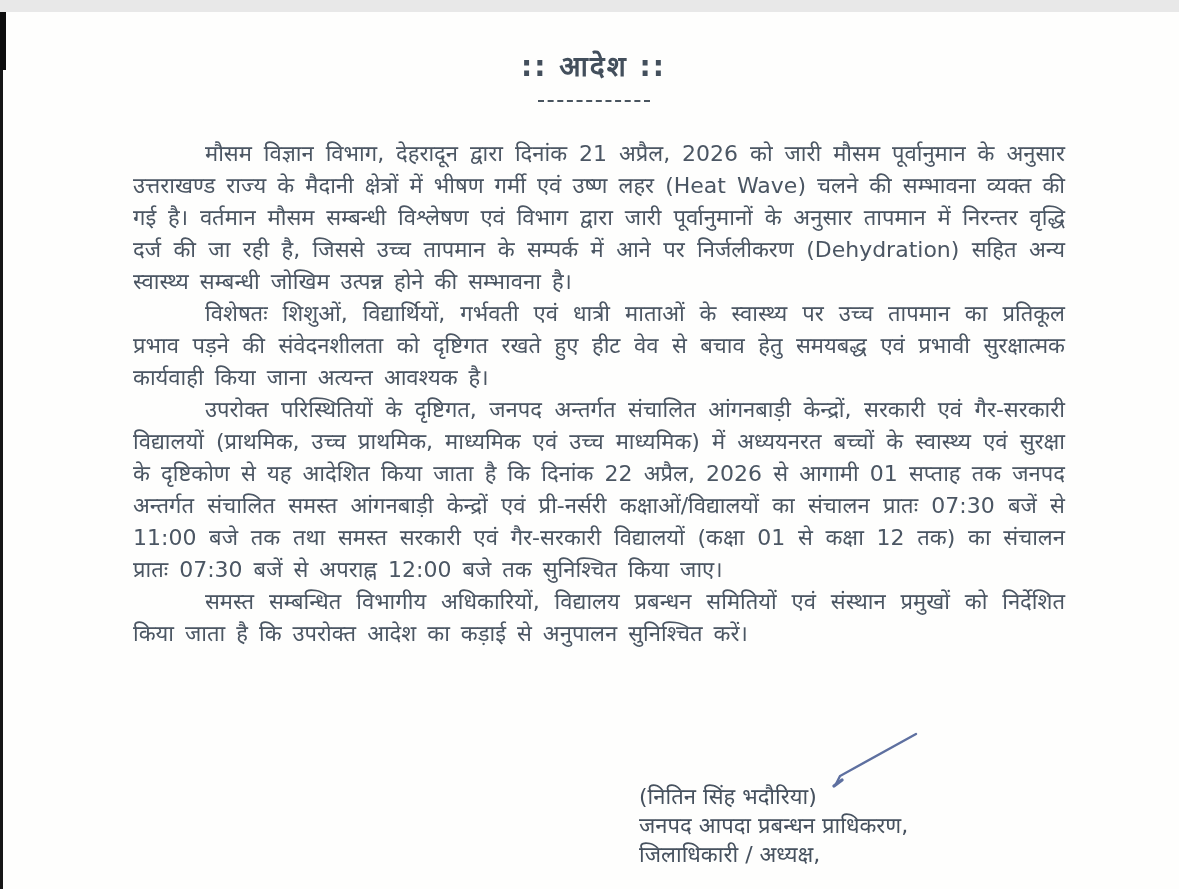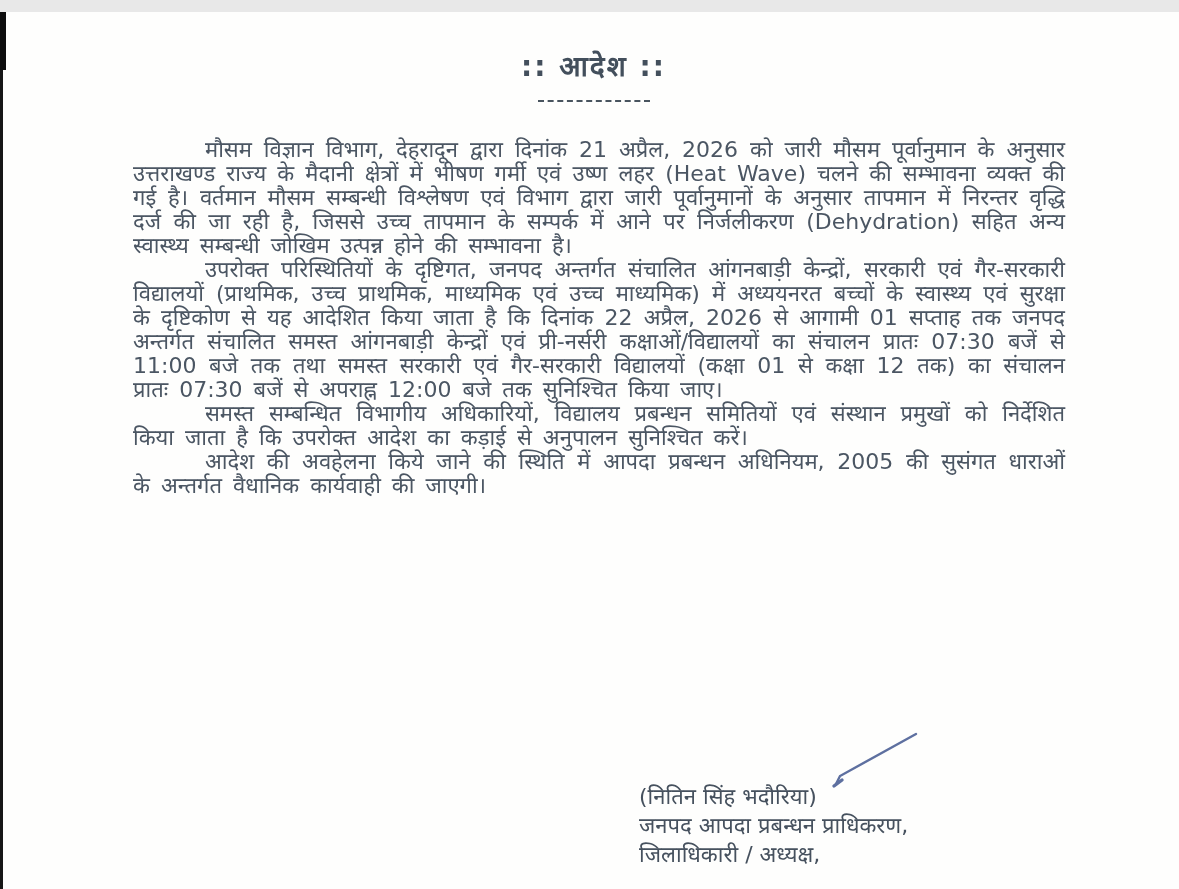--- a/index.html
+++ b/index.html
@@ -45,21 +45,21 @@
     height: 0;
     border-top: 2px dashed #49545f;
     margin: 16px auto 0 auto;
   }
   .body-text {
     position: absolute;
     left: 133px;
     top: 126px;
     width: 932px;
     font-size: 22px;
-    line-height: 24px;
+    line-height: 32px;
     text-align: justify;
     word-spacing: 4px;
   }
   .body-text p {
     margin: 0;
     text-indent: 72px;
   }
   .signature-block {
     position: absolute;
     right: 108px;
@@ -94,23 +94,23 @@
   <div class="scan-edge"></div>
   <div class="scan-edge-notch"></div>
 
   <div class="title-wrap">
     <h1 class="doc-title">:: आदेश ::</h1>
     <div class="title-rule"></div>
   </div>
 
   <div class="body-text">
     <p>मौसम विज्ञान विभाग, देहरादून द्वारा दिनांक 21 अप्रैल, 2026 को जारी मौसम पूर्वानुमान के अनुसार उत्तराखण्ड राज्य के मैदानी क्षेत्रों में भीषण गर्मी एवं उष्ण लहर (Heat Wave) चलने की सम्भावना व्यक्त की गई है। वर्तमान मौसम सम्बन्धी विश्लेषण एवं विभाग द्वारा जारी पूर्वानुमानों के अनुसार तापमान में निरन्तर वृद्धि दर्ज की जा रही है, जिससे उच्च तापमान के सम्पर्क में आने पर निर्जलीकरण (Dehydration) सहित अन्य स्वास्थ्य सम्बन्धी जोखिम उत्पन्न होने की सम्भावना है।</p>
+    <p>विशेषतः शिशुओं, विद्यार्थियों, गर्भवती एवं धात्री माताओं के स्वास्थ्य पर उच्च तापमान का प्रतिकूल प्रभाव पड़ने की संवेदनशीलता को दृष्टिगत रखते हुए हीट वेव से बचाव हेतु समयबद्ध एवं प्रभावी सुरक्षात्मक कार्यवाही किया जाना अत्यन्त आवश्यक है।</p>
     <p>उपरोक्त परिस्थितियों के दृष्टिगत, जनपद अन्तर्गत संचालित आंगनबाड़ी केन्द्रों, सरकारी एवं गैर-सरकारी विद्यालयों (प्राथमिक, उच्च प्राथमिक, माध्यमिक एवं उच्च माध्यमिक) में अध्ययनरत बच्चों के स्वास्थ्य एवं सुरक्षा के दृष्टिकोण से यह आदेशित किया जाता है कि दिनांक 22 अप्रैल, 2026 से आगामी 01 सप्ताह तक जनपद अन्तर्गत संचालित समस्त आंगनबाड़ी केन्द्रों एवं प्री-नर्सरी कक्षाओं/विद्यालयों का संचालन प्रातः 07:30 बजें से 11:00 बजे तक तथा समस्त सरकारी एवं गैर-सरकारी विद्यालयों (कक्षा 01 से कक्षा 12 तक) का संचालन प्रातः 07:30 बजें से अपराह्न 12:00 बजे तक सुनिश्चित किया जाए।</p>
     <p>समस्त सम्बन्धित विभागीय अधिकारियों, विद्यालय प्रबन्धन समितियों एवं संस्थान प्रमुखों को निर्देशित किया जाता है कि उपरोक्त आदेश का कड़ाई से अनुपालन सुनिश्चित करें।</p>
-    <p>आदेश की अवहेलना किये जाने की स्थिति में आपदा प्रबन्धन अधिनियम, 2005 की सुसंगत धाराओं के अन्तर्गत वैधानिक कार्यवाही की जाएगी।</p>
   </div>
 
   <svg class="signature-stroke" viewBox="0 0 100 60" xmlns="http://www.w3.org/2000/svg">
     <path d="M10 54 L14 46 L90 4" fill="none" stroke="#5e70a0" stroke-width="2.4" stroke-linecap="round"></path>
     <path d="M8 56 L16 50" fill="none" stroke="#5e70a0" stroke-width="3.4" stroke-linecap="round"></path>
   </svg>
 
   <div class="signature-block">
     <div>(नितिन सिंह भदौरिया)</div>
     <div>जनपद आपदा प्रबन्धन प्राधिकरण,</div>

